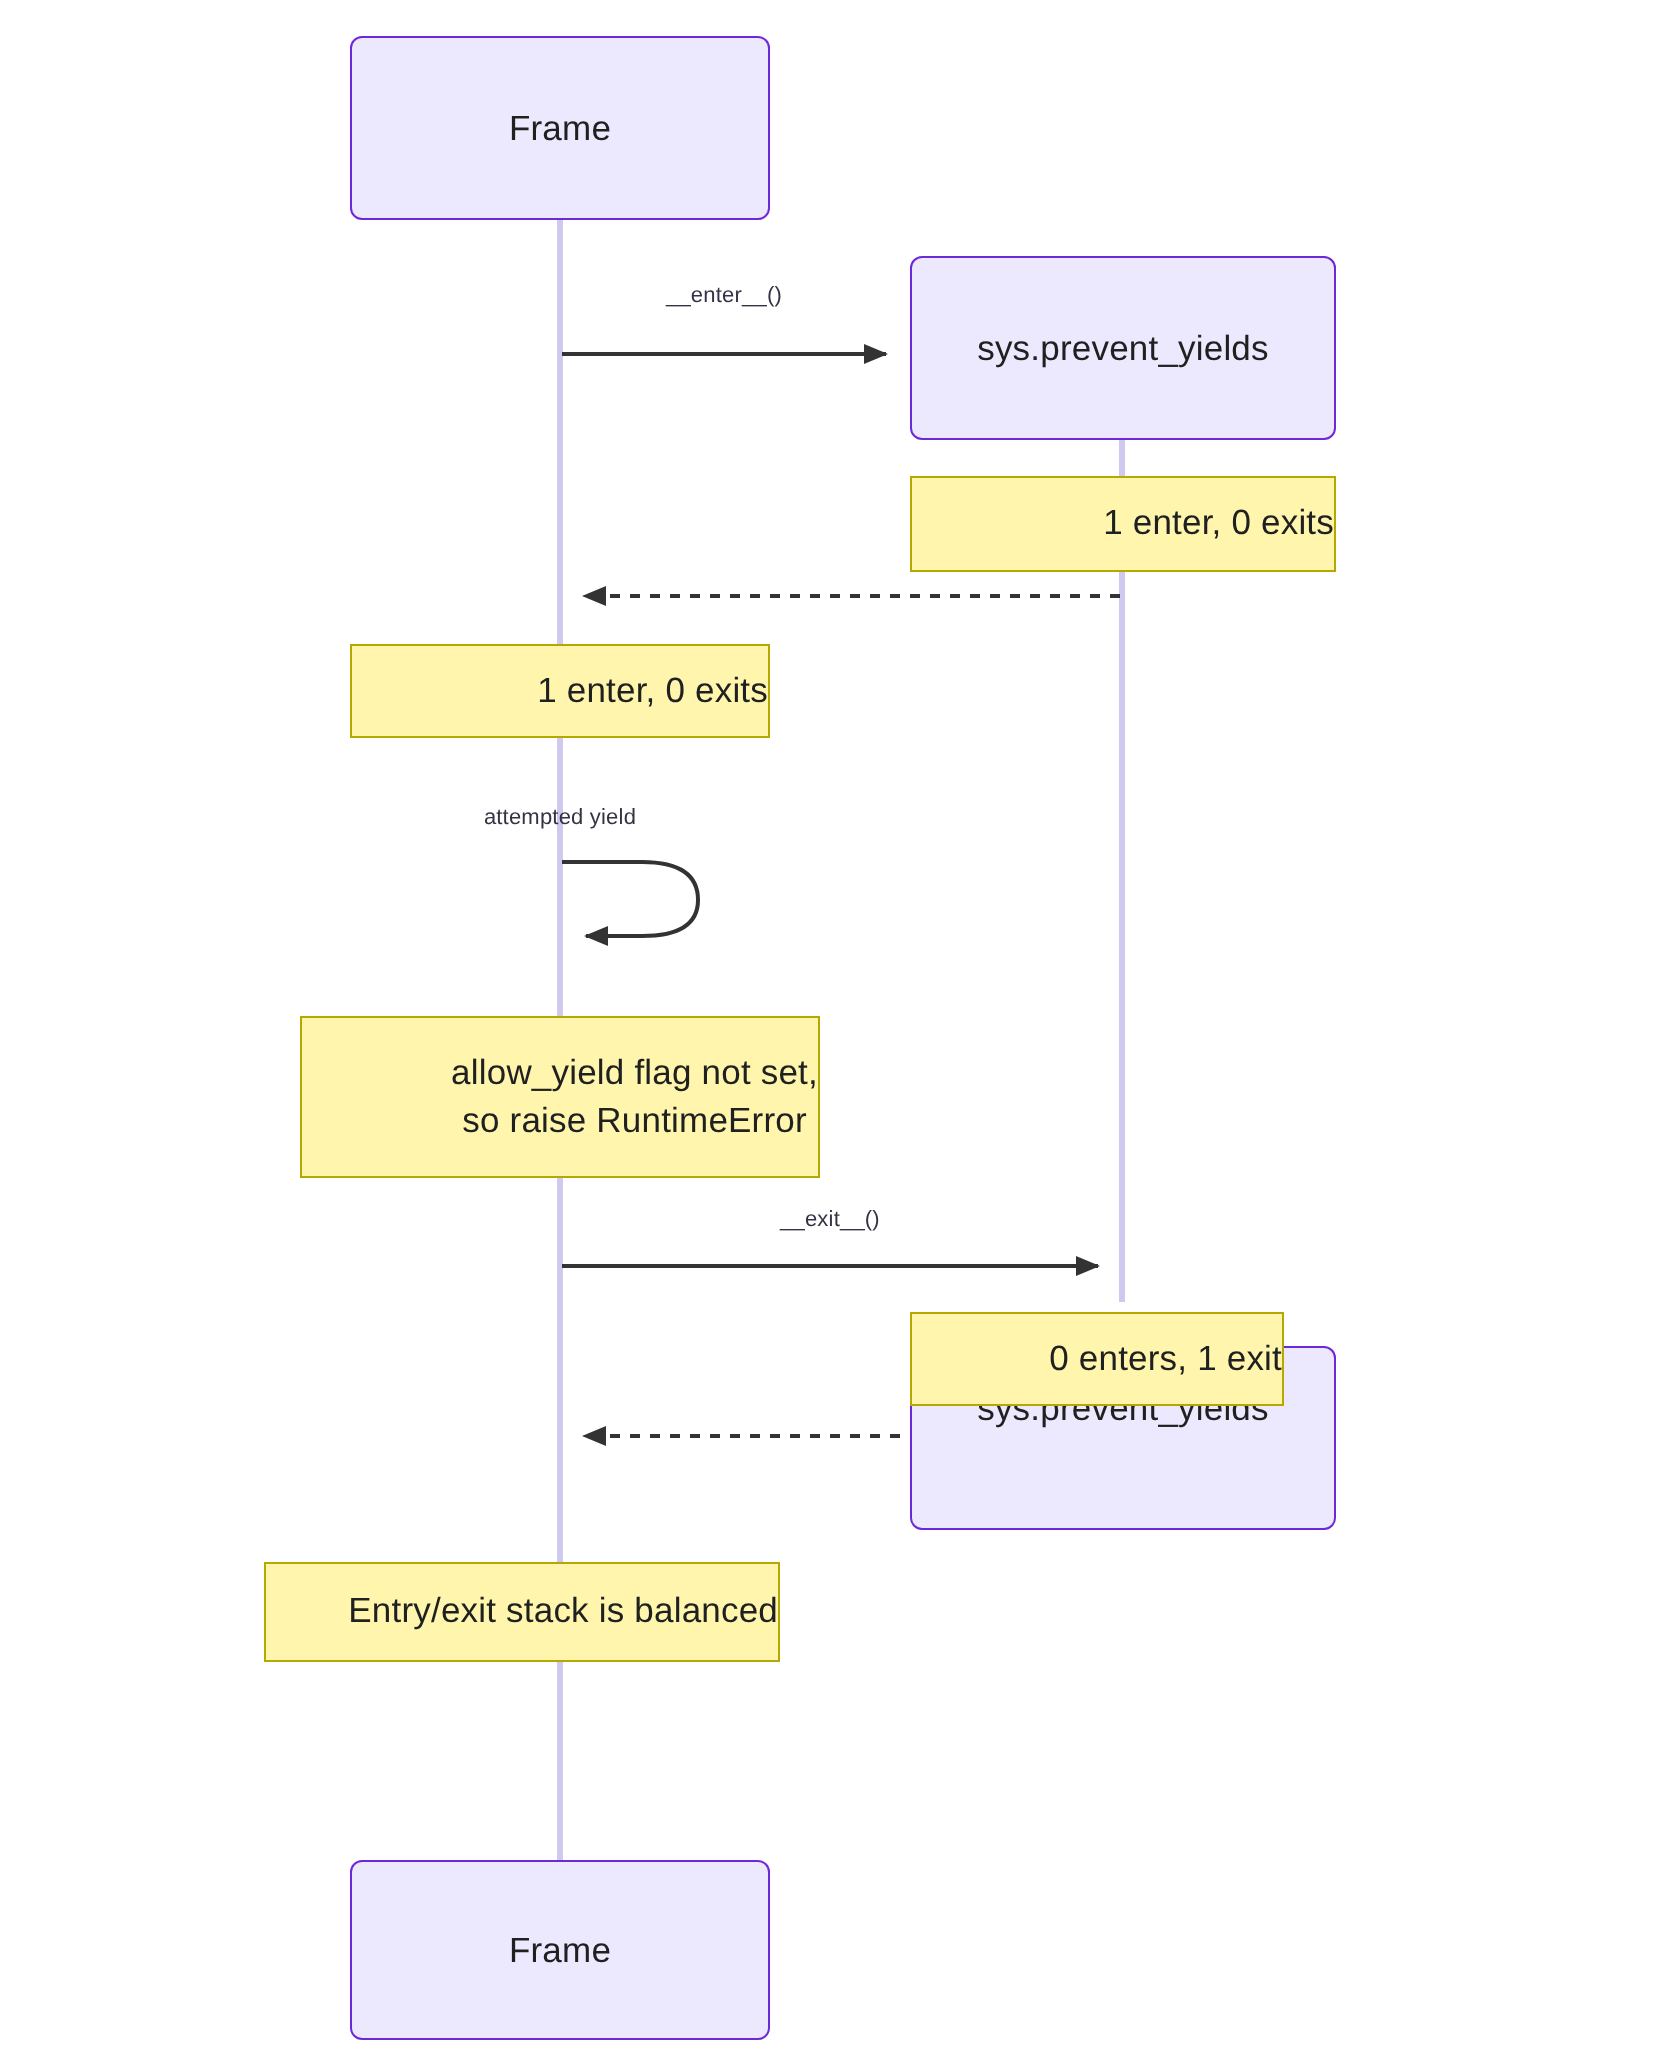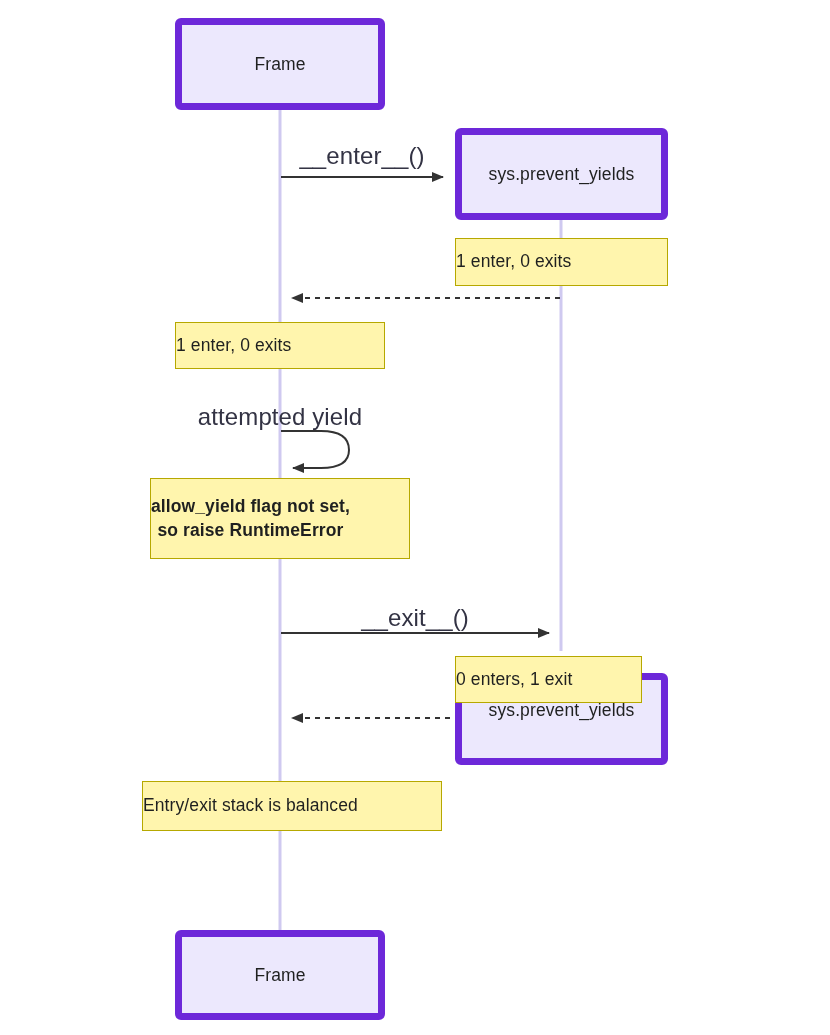--- a/index.html
+++ b/index.html
@@ -27,52 +27,52 @@
     top: 0;
     width: 830px;
     height: 1035px;
     pointer-events: none;
   }
   
   .actor-box {
     position: absolute;
     box-sizing: border-box;
     background: #ECE8FD;
-    border: 7px solid #6d28d9;
+    border: 1px solid #6d28d9;
     border-radius: 6px;
     display: flex;
     align-items: center;
     justify-content: center;
     color: #1f2020;
     font-size: 17.5px;
     font-family: "Liberation Sans", sans-serif;
     letter-spacing: 0.1px;
   }
   
   .note-box {
     position: absolute;
     box-sizing: border-box;
     background: #FFF5AD;
     border: 1px solid #B6A800;
     display: flex;
     align-items: center;
-    justify-content: flex-start;
+    justify-content: flex-end;
     text-align: center;
     color: #1f2020;
     font-size: 17.5px;
     line-height: 1.32;
     font-family: "Liberation Sans", sans-serif;
     letter-spacing: 0.1px;
     white-space: pre-line;
   }
   
   .msg-label {
     position: absolute;
     color: #333344;
-    font-size: 24px;
+    font-size: 11px;
     font-family: "Liberation Sans", sans-serif;
     text-align: center;
     white-space: nowrap;
     letter-spacing: 0.1px;
   }
 </style>
 </head>
 <body>
 
 <div id="diagram">
@@ -131,27 +131,27 @@
   </div>
 
   <div class="note-box" style="left:455px; top:238px; width:213px; height:48px;">
     <span>1 enter, 0 exits</span>
   </div>
 
   <div class="note-box" style="left:175px; top:322px; width:210px; height:47px;">
     <span>1 enter, 0 exits</span>
   </div>
 
-  <div class="note-box" style="left:150px; top:478px; width:260px; height:81px;font-weight:bold;">
+  <div class="note-box" style="left:150px; top:508px; width:260px; height:81px;">
     <span>allow_yield flag not set,
 so raise RuntimeError</span>
   </div>
 
   <div class="note-box" style="left:455px; top:656px; width:187px; height:47px;">
     <span>0 enters, 1 exit</span>
   </div>
 
-  <div class="note-box" style="left:142px; top:781px; width:300px; height:50px;">
+  <div class="note-box" style="left:132px; top:781px; width:258px; height:50px;">
     <span>Entry/exit stack is balanced</span>
   </div>
 
 
 </div>
 
 </body></html>

